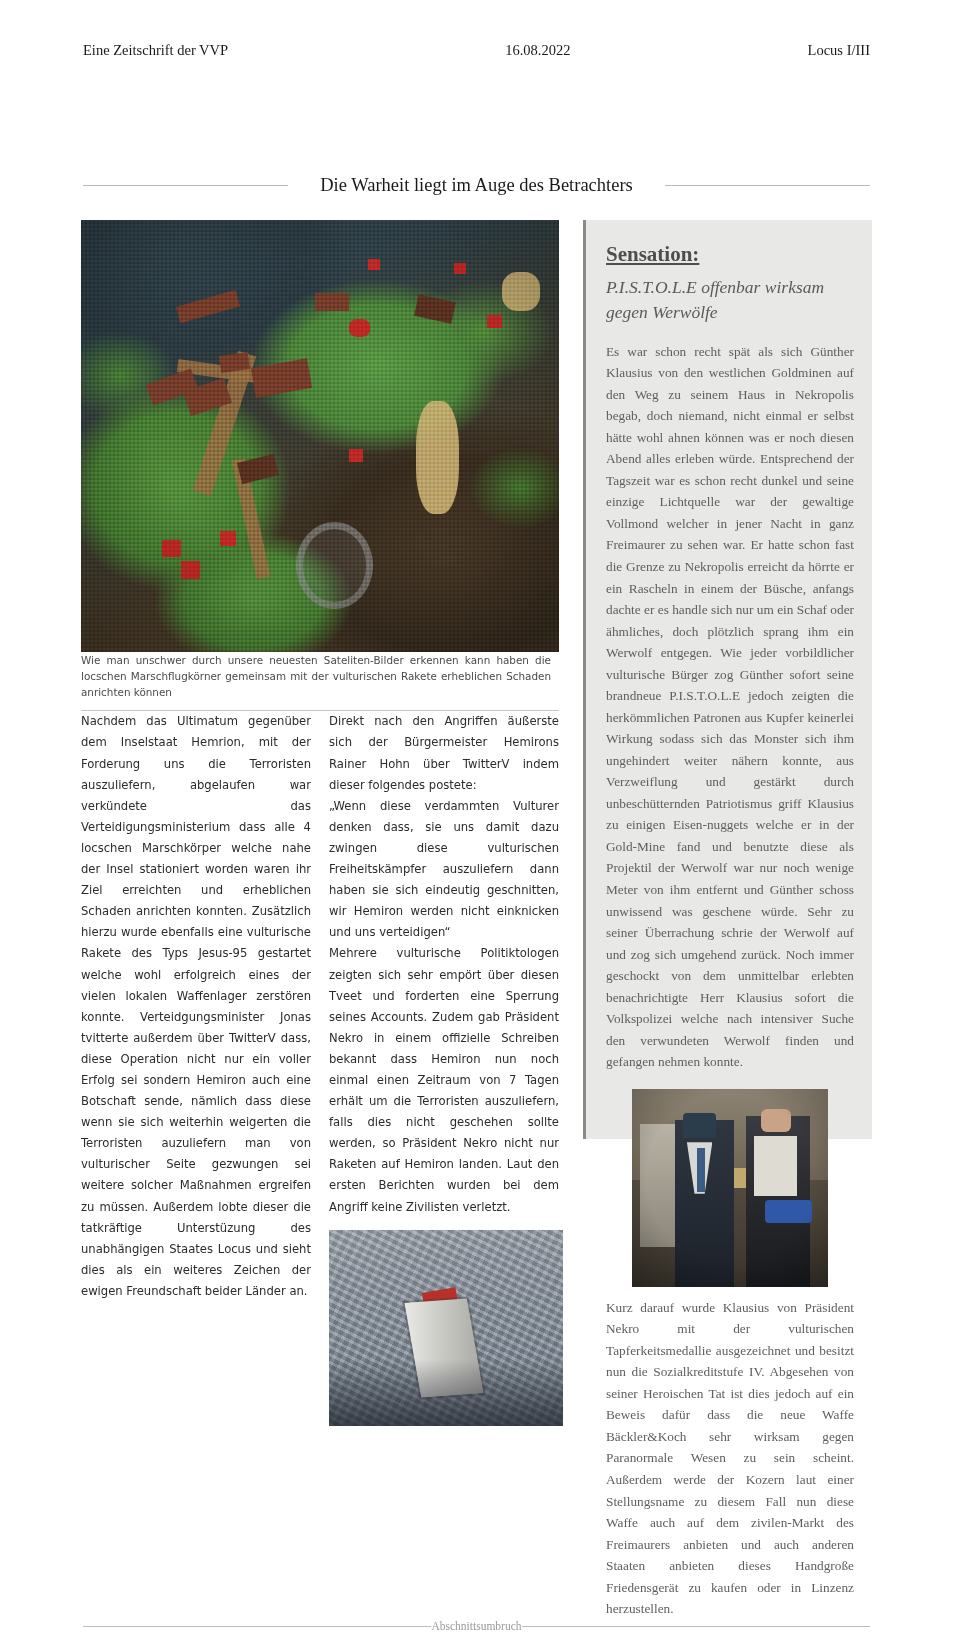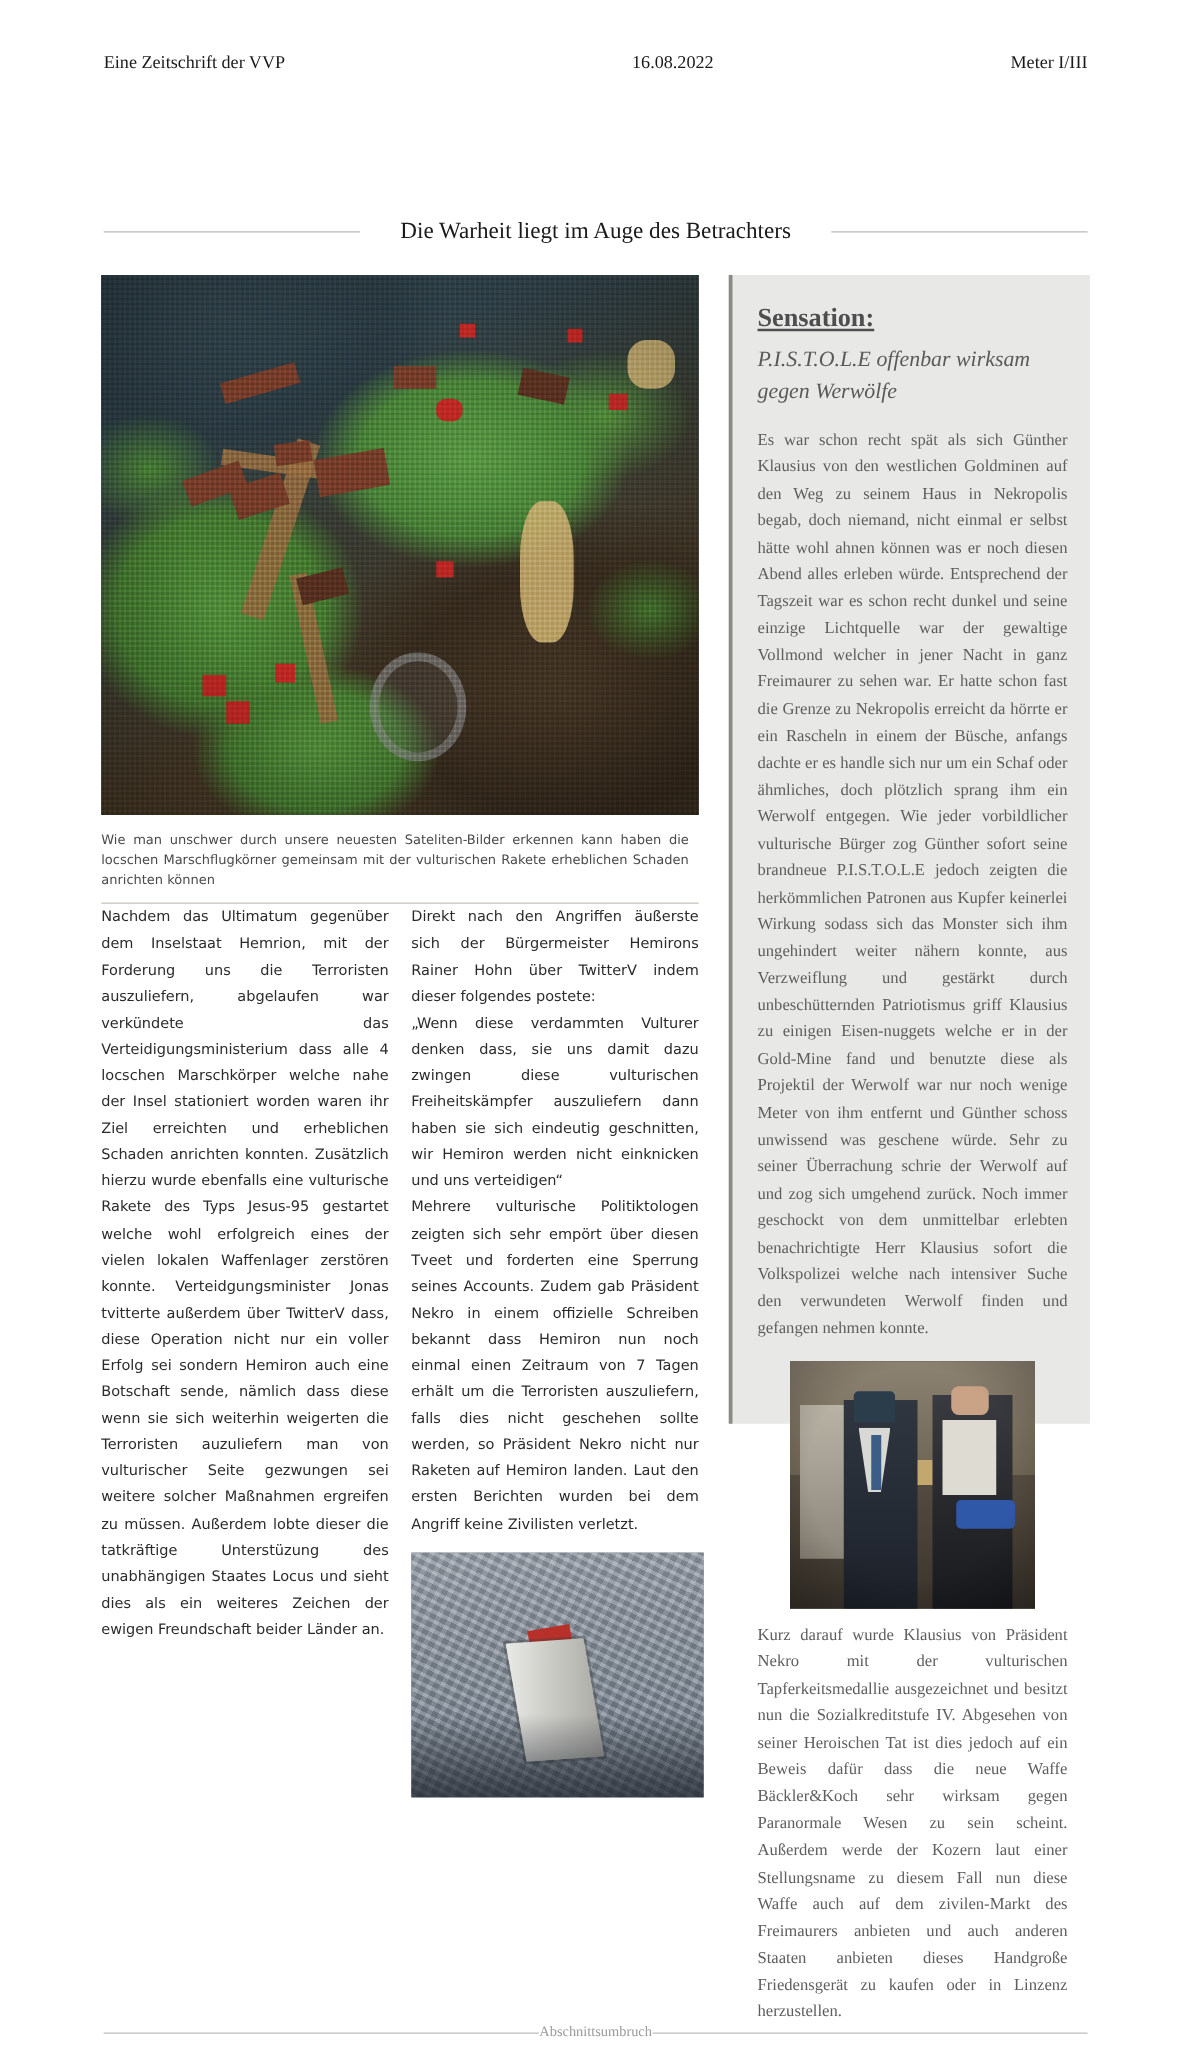--- a/index.html
+++ b/index.html
@@ -116,21 +116,20 @@
     position:absolute; border-radius:50%;
     border: 7px solid rgba(150,150,150,.55);
     background: rgba(120,120,120,.22);
   }
   .sat-vig {
     position:absolute; inset:0;
     background: radial-gradient(ellipse 80% 80% at 50% 45%, rgba(0,0,0,0) 45%, rgba(0,0,0,.28) 100%);
   }
 
   .caption {
-    margin-top: 12px;
     font-family: "DejaVu Sans", sans-serif;
     font-size: 10.4px;
     line-height: 1.55;
     color: #4a4a4a;
     text-align: justify;
     width: 470px;
   }
   .caption-rule { margin-top: 10px; height:1px; background:#c8c4bd; width: 478px; }
 
   .headline {
@@ -288,21 +287,21 @@
   }
 </style>
 </head>
 <body>
 
 <div class="page">
 
   <div class="running-head">
     <span>Eine Zeitschrift der VVP</span>
     <span class="rh-center">16.08.2022</span>
-    <span>Meter I/III</span>
+    <span>Locus I/III</span>
   </div>
 
 
   <div class="tagline-row">
     <div class="tagline-rule"></div>
     <div class="tagline-text">Die Warheit liegt im Auge des Betrachters</div>
     <div class="tagline-rule"></div>
   </div>
 
   <div class="main-col">

